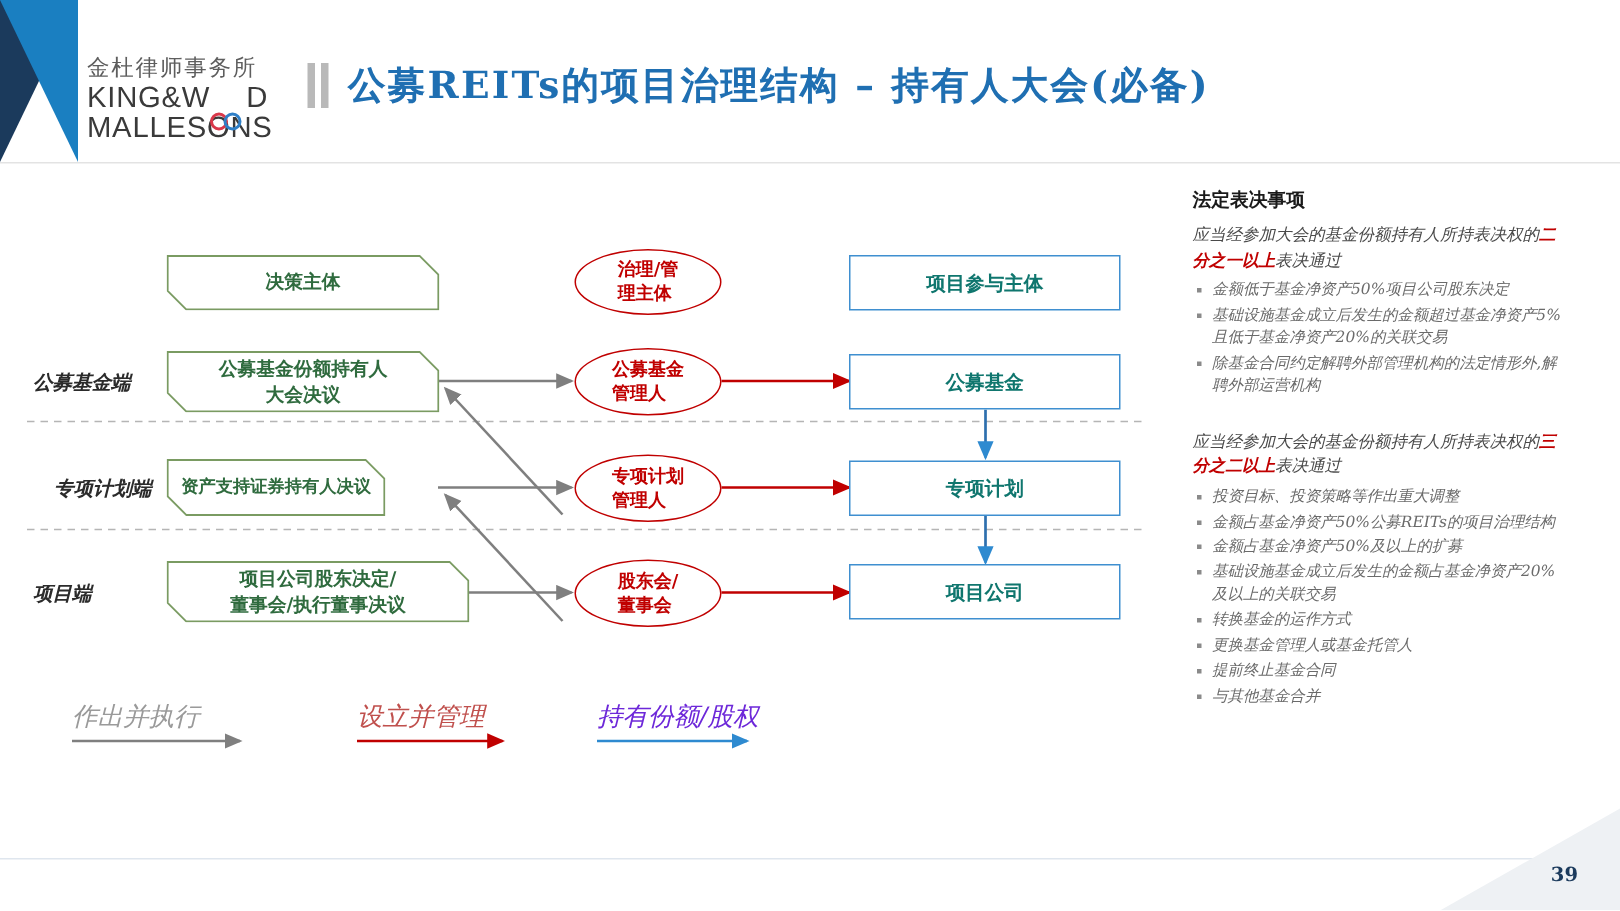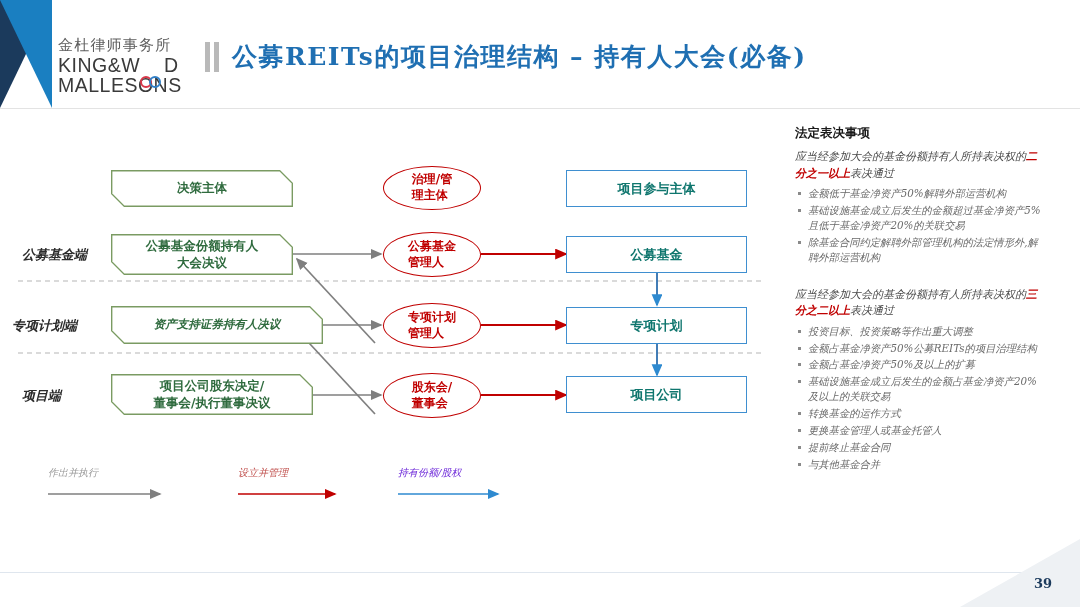--- a/index.html
+++ b/index.html
@@ -189,21 +189,21 @@
     font-style: italic;
     font-weight: bold;
     white-space: nowrap;
   }
 
   
   .legend-item {
     position: absolute;
   }
   .legend-item .lbl {
-    font-size: 10px;
+    font-size: 17px;
     font-family: "DejaVu Serif", serif;
     font-style: italic;
     white-space: nowrap;
     display: block;
     margin-bottom: 3px;
   }
 
   
   .panel {
     position: absolute;
@@ -349,30 +349,30 @@
       <div class="inner"></div>
       <div class="inner2">决策主体</div>
     </div>
 
     <div class="ellipse" style="left:383px; top:48px; width:98px; height:44px; white-space:pre-line;">治理/管
 理主体</div>
 
     <div class="blue-box" style="left:566px; top:52px; width:181px; height:37px;">项目参与主体</div>
 
     <div class="row-label" style="left:22px; top:128px;">公募基金端</div>
-    <div class="row-label" style="left:12px; top:199px;">专项计划端</div>
+    <div class="row-label" style="left:36px; top:199px;">专项计划端</div>
     <div class="row-label" style="left:22px; top:269px;">项目端</div>
 
     <div class="green-box-wrap" style="left:111px; top:116px; width:182px; height:41px;">
       <div class="inner"></div>
       <div class="inner2" style="white-space:pre-line;">公募基金份额持有人
 大会决议</div>
     </div>
 
-    <div class="green-box-wrap" style="left:111px; top:188px; width:212px; height:38px;font-style:italic;">
+    <div class="green-box-wrap" style="left:111px; top:188px; width:146px; height:38px;">
       <div class="inner"></div>
       <div class="inner2" style="white-space:pre-line; font-size:11.5px;">资产支持证券持有人决议</div>
     </div>
 
     <div class="green-box-wrap" style="left:111px; top:256px; width:202px; height:41px;">
       <div class="inner"></div>
       <div class="inner2" style="white-space:pre-line;">项目公司股东决定/
 董事会/执行董事决议</div>
     </div>
 
@@ -398,21 +398,21 @@
     </div>
   </div>
 
   <div class="panel">
     <h3>法定表决事项</h3>
 
     <p class="lead">
       <span>应当经参加大会的基金份额持有人所持表决权的</span><span class="hl">二分之一以上</span><span>表决通过</span>
     </p>
     <ul>
-      <li>金额低于基金净资产50%解聘外部运营机构</li>
+      <li>金额低于基金净资产50%项目公司股东决定</li>
       <li>基础设施基金成立后发生的金额超过基金净资产5% 且低于基金净资产20%的关联交易</li>
       <li>除基金合同约定解聘外部管理机构的法定情形外,解聘外部运营机构</li>
     </ul>
 
     <div class="gap"></div>
 
     <p class="lead">
       <span>应当经参加大会的基金份额持有人所持表决权的</span><span class="hl">三分之二以上</span><span>表决通过</span>
     </p>
     <ul>

